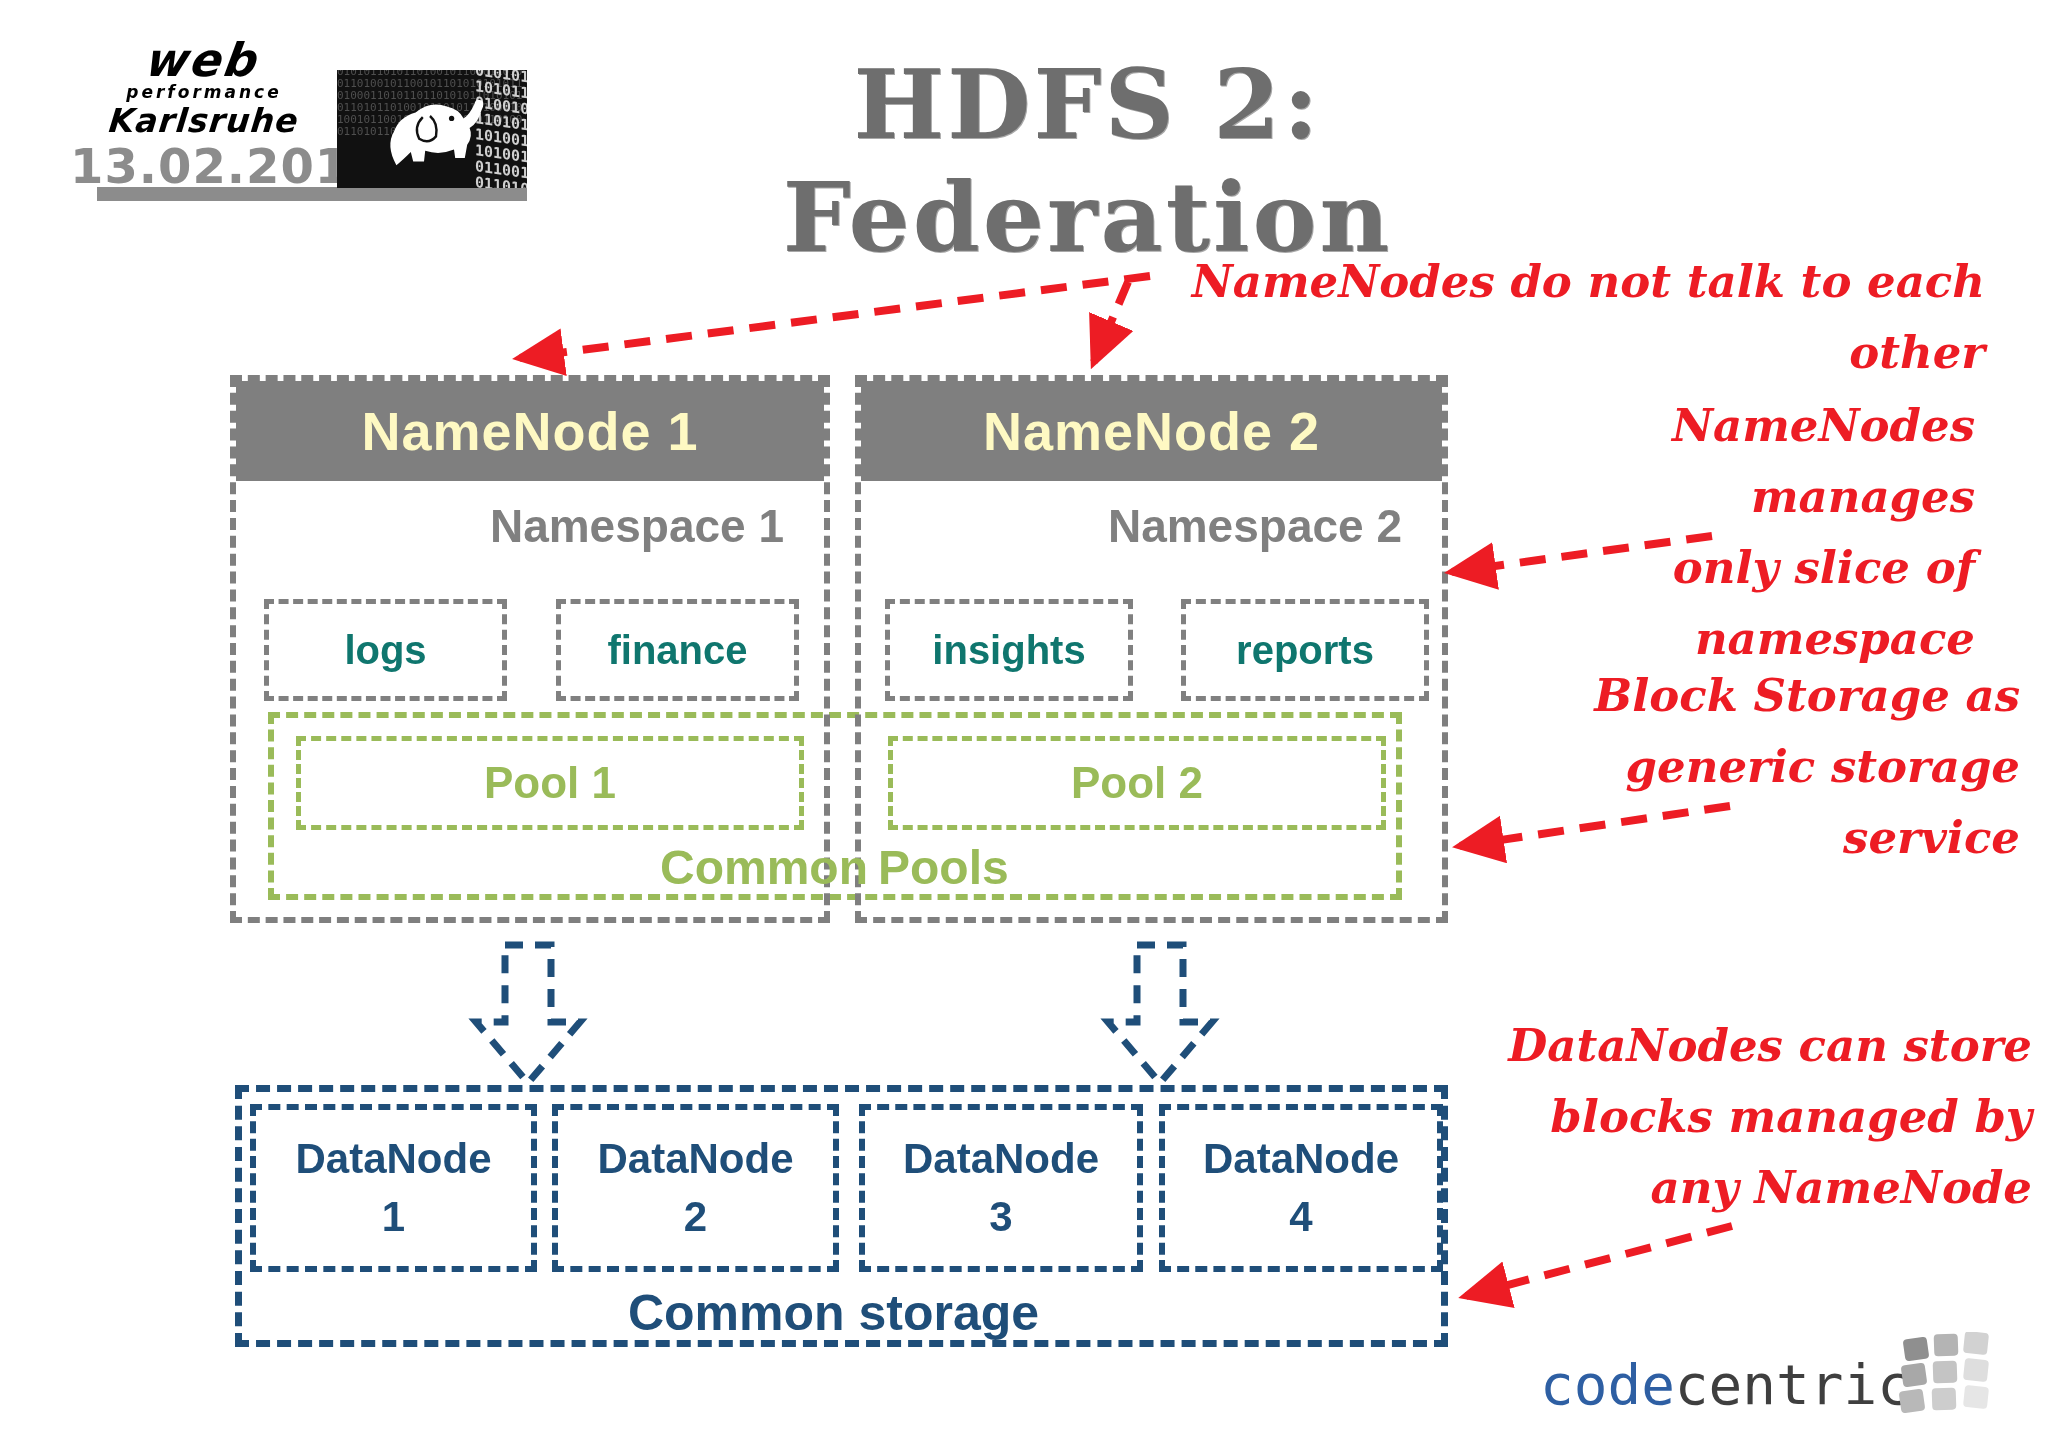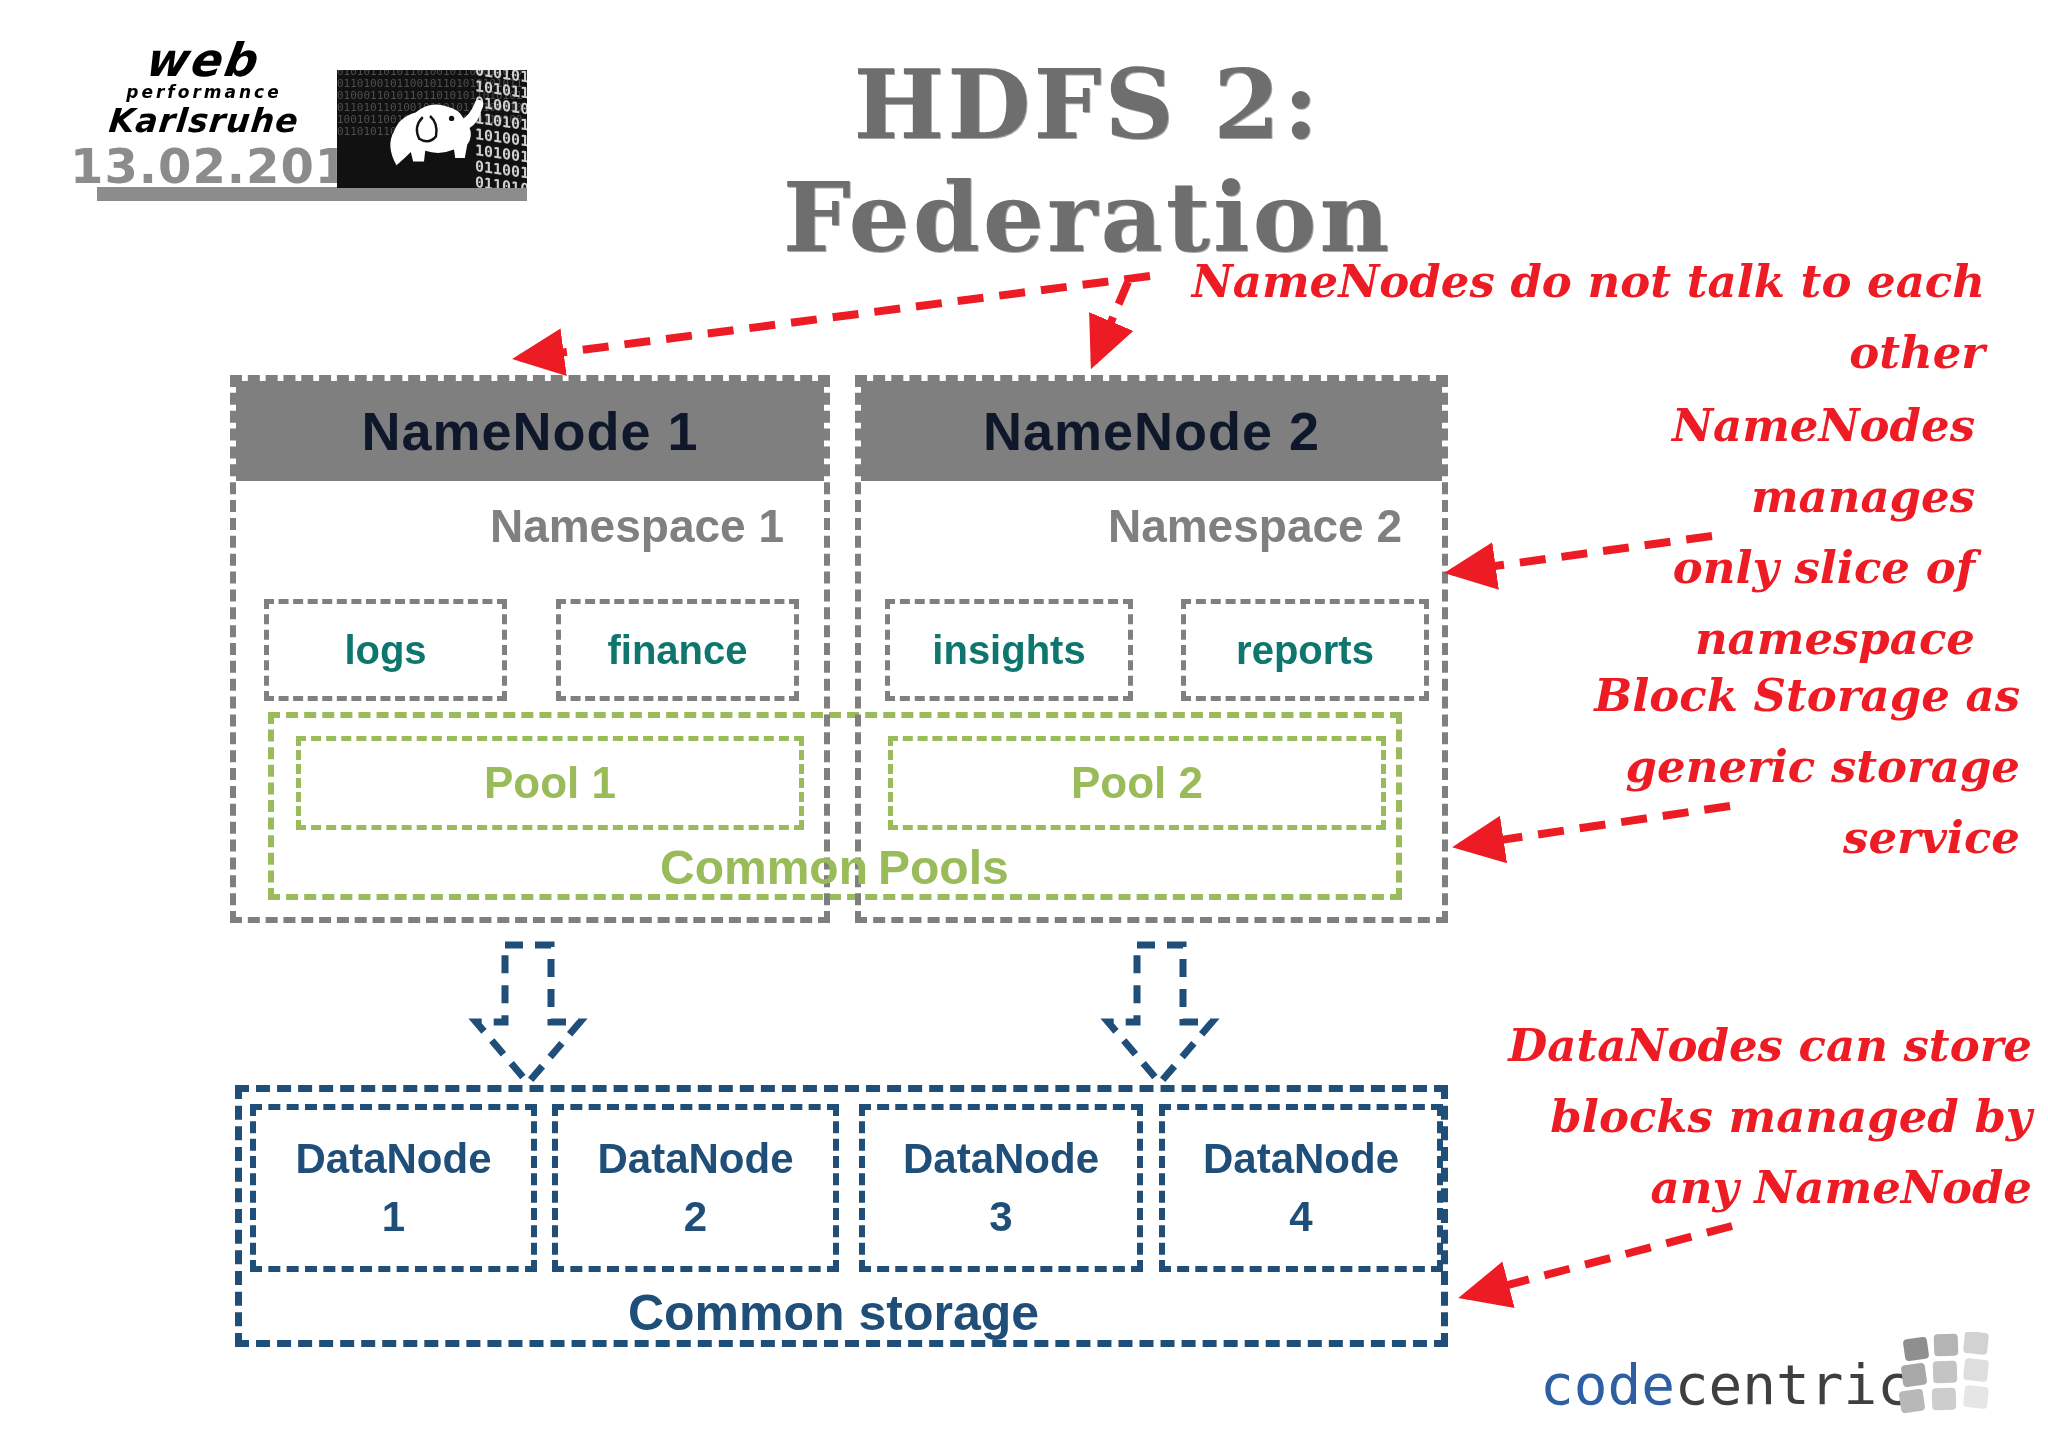--- a/index.html
+++ b/index.html
@@ -29,21 +29,21 @@
     text-align:right;font-size:45px;line-height:71px;}
   .note-no-talk{left:1185px;top:246px;width:800px;}
   .note-slice{left:1445px;top:390px;width:530px;}
   .note-block{left:1470px;top:660px;width:550px;}
   .note-dn{left:1492px;top:1010px;width:540px;}
   
   .nn-box{position:absolute;top:375px;height:548px;border:6px dashed #7f7f7f;box-sizing:border-box;z-index:2;background:transparent;}
   .nn1{left:230px;width:600px;}
   .nn2{left:855px;width:593px;}
   .nn-header{position:absolute;left:0px;top:0px;right:0px;height:100px;background:#7f7f7f;
-    display:flex;align-items:center;justify-content:center;color:#0f172a;font-weight:bold;font-size:54px;letter-spacing:1px;}
+    display:flex;align-items:center;justify-content:center;color:#fef9c3;font-weight:bold;font-size:54px;letter-spacing:1px;}
   .nn-namespace{position:absolute;right:40px;top:118px;color:#808080;font-weight:bold;font-size:46px;}
   .dir-box{position:absolute;top:218px;height:102px;border:5px dashed #808080;box-sizing:border-box;
     display:flex;align-items:center;justify-content:center;color:#0f766e;font-weight:bold;font-size:40px;}
   .nn1 .dir-a{left:28px;width:243px;}
   .nn1 .dir-b{left:320px;width:243px;}
   .nn2 .dir-a{left:24px;width:248px;}
   .nn2 .dir-b{left:320px;width:248px;}
   
   .bp-outer{position:absolute;left:268px;top:712px;width:1134px;height:188px;border:6px dashed #9ABB59;box-sizing:border-box;z-index:1;}
   .pool-box{position:absolute;top:736px;height:94px;border:5px dashed #9ABB59;box-sizing:border-box;z-index:3;

